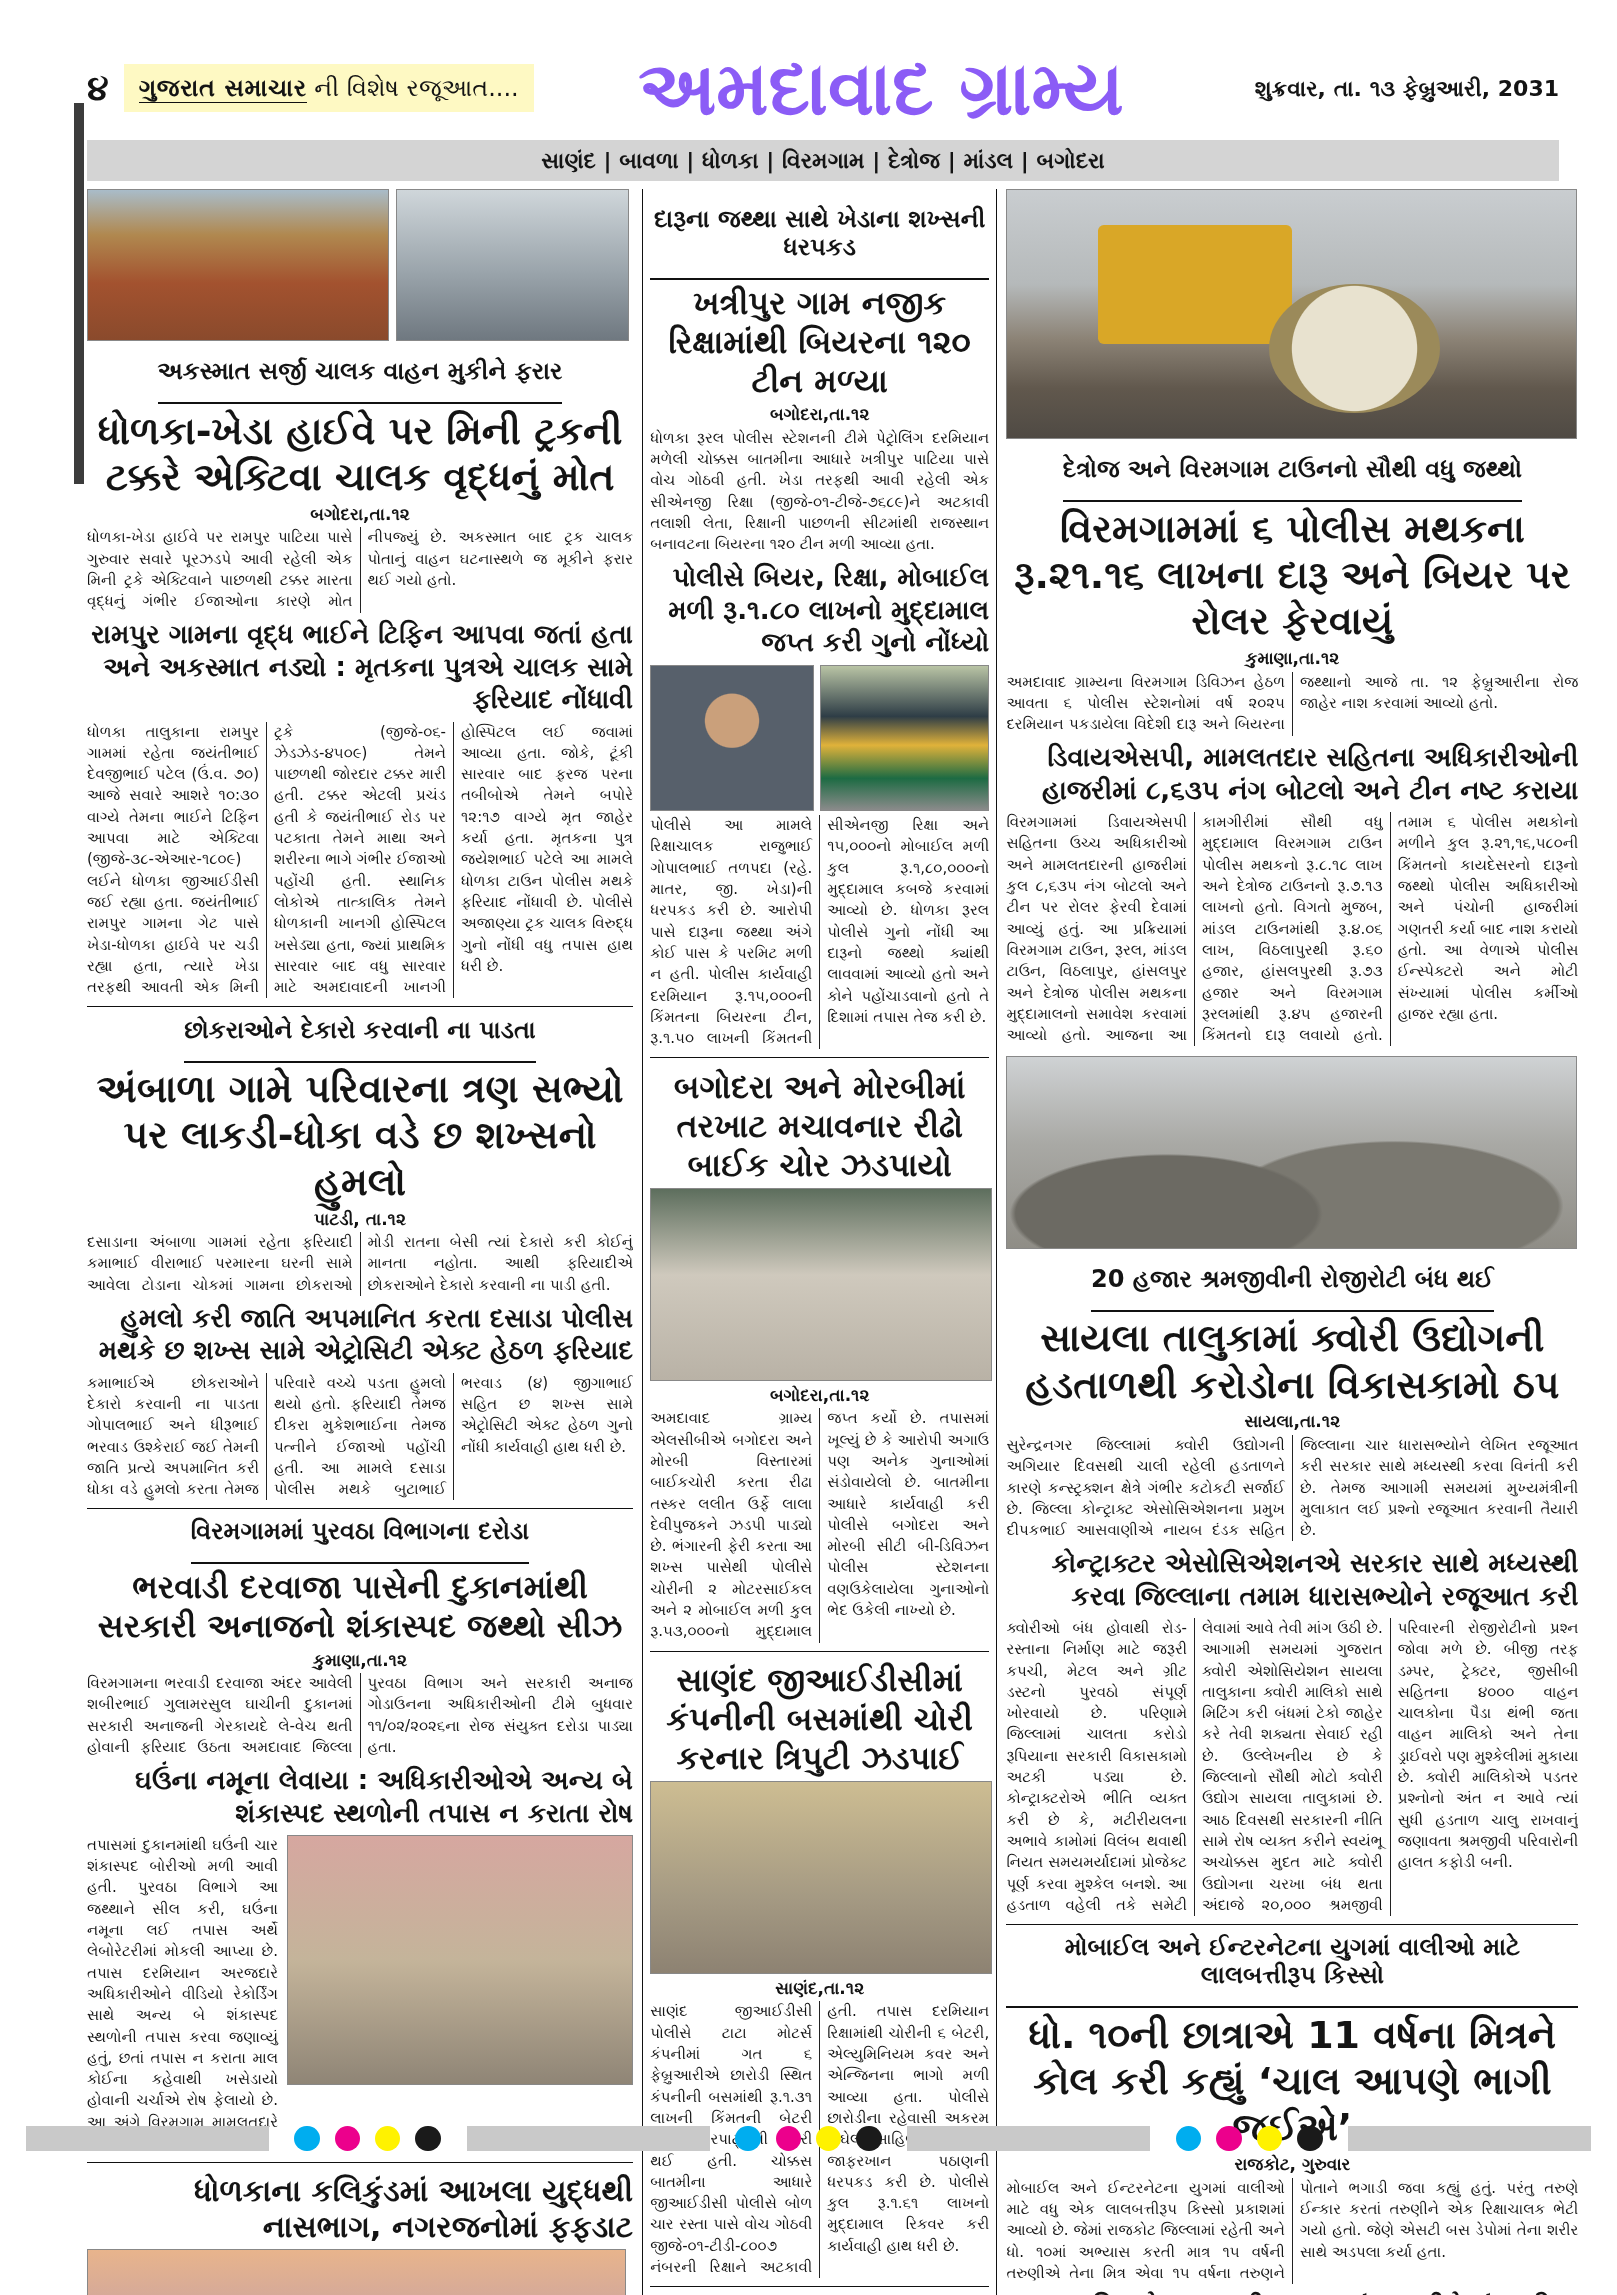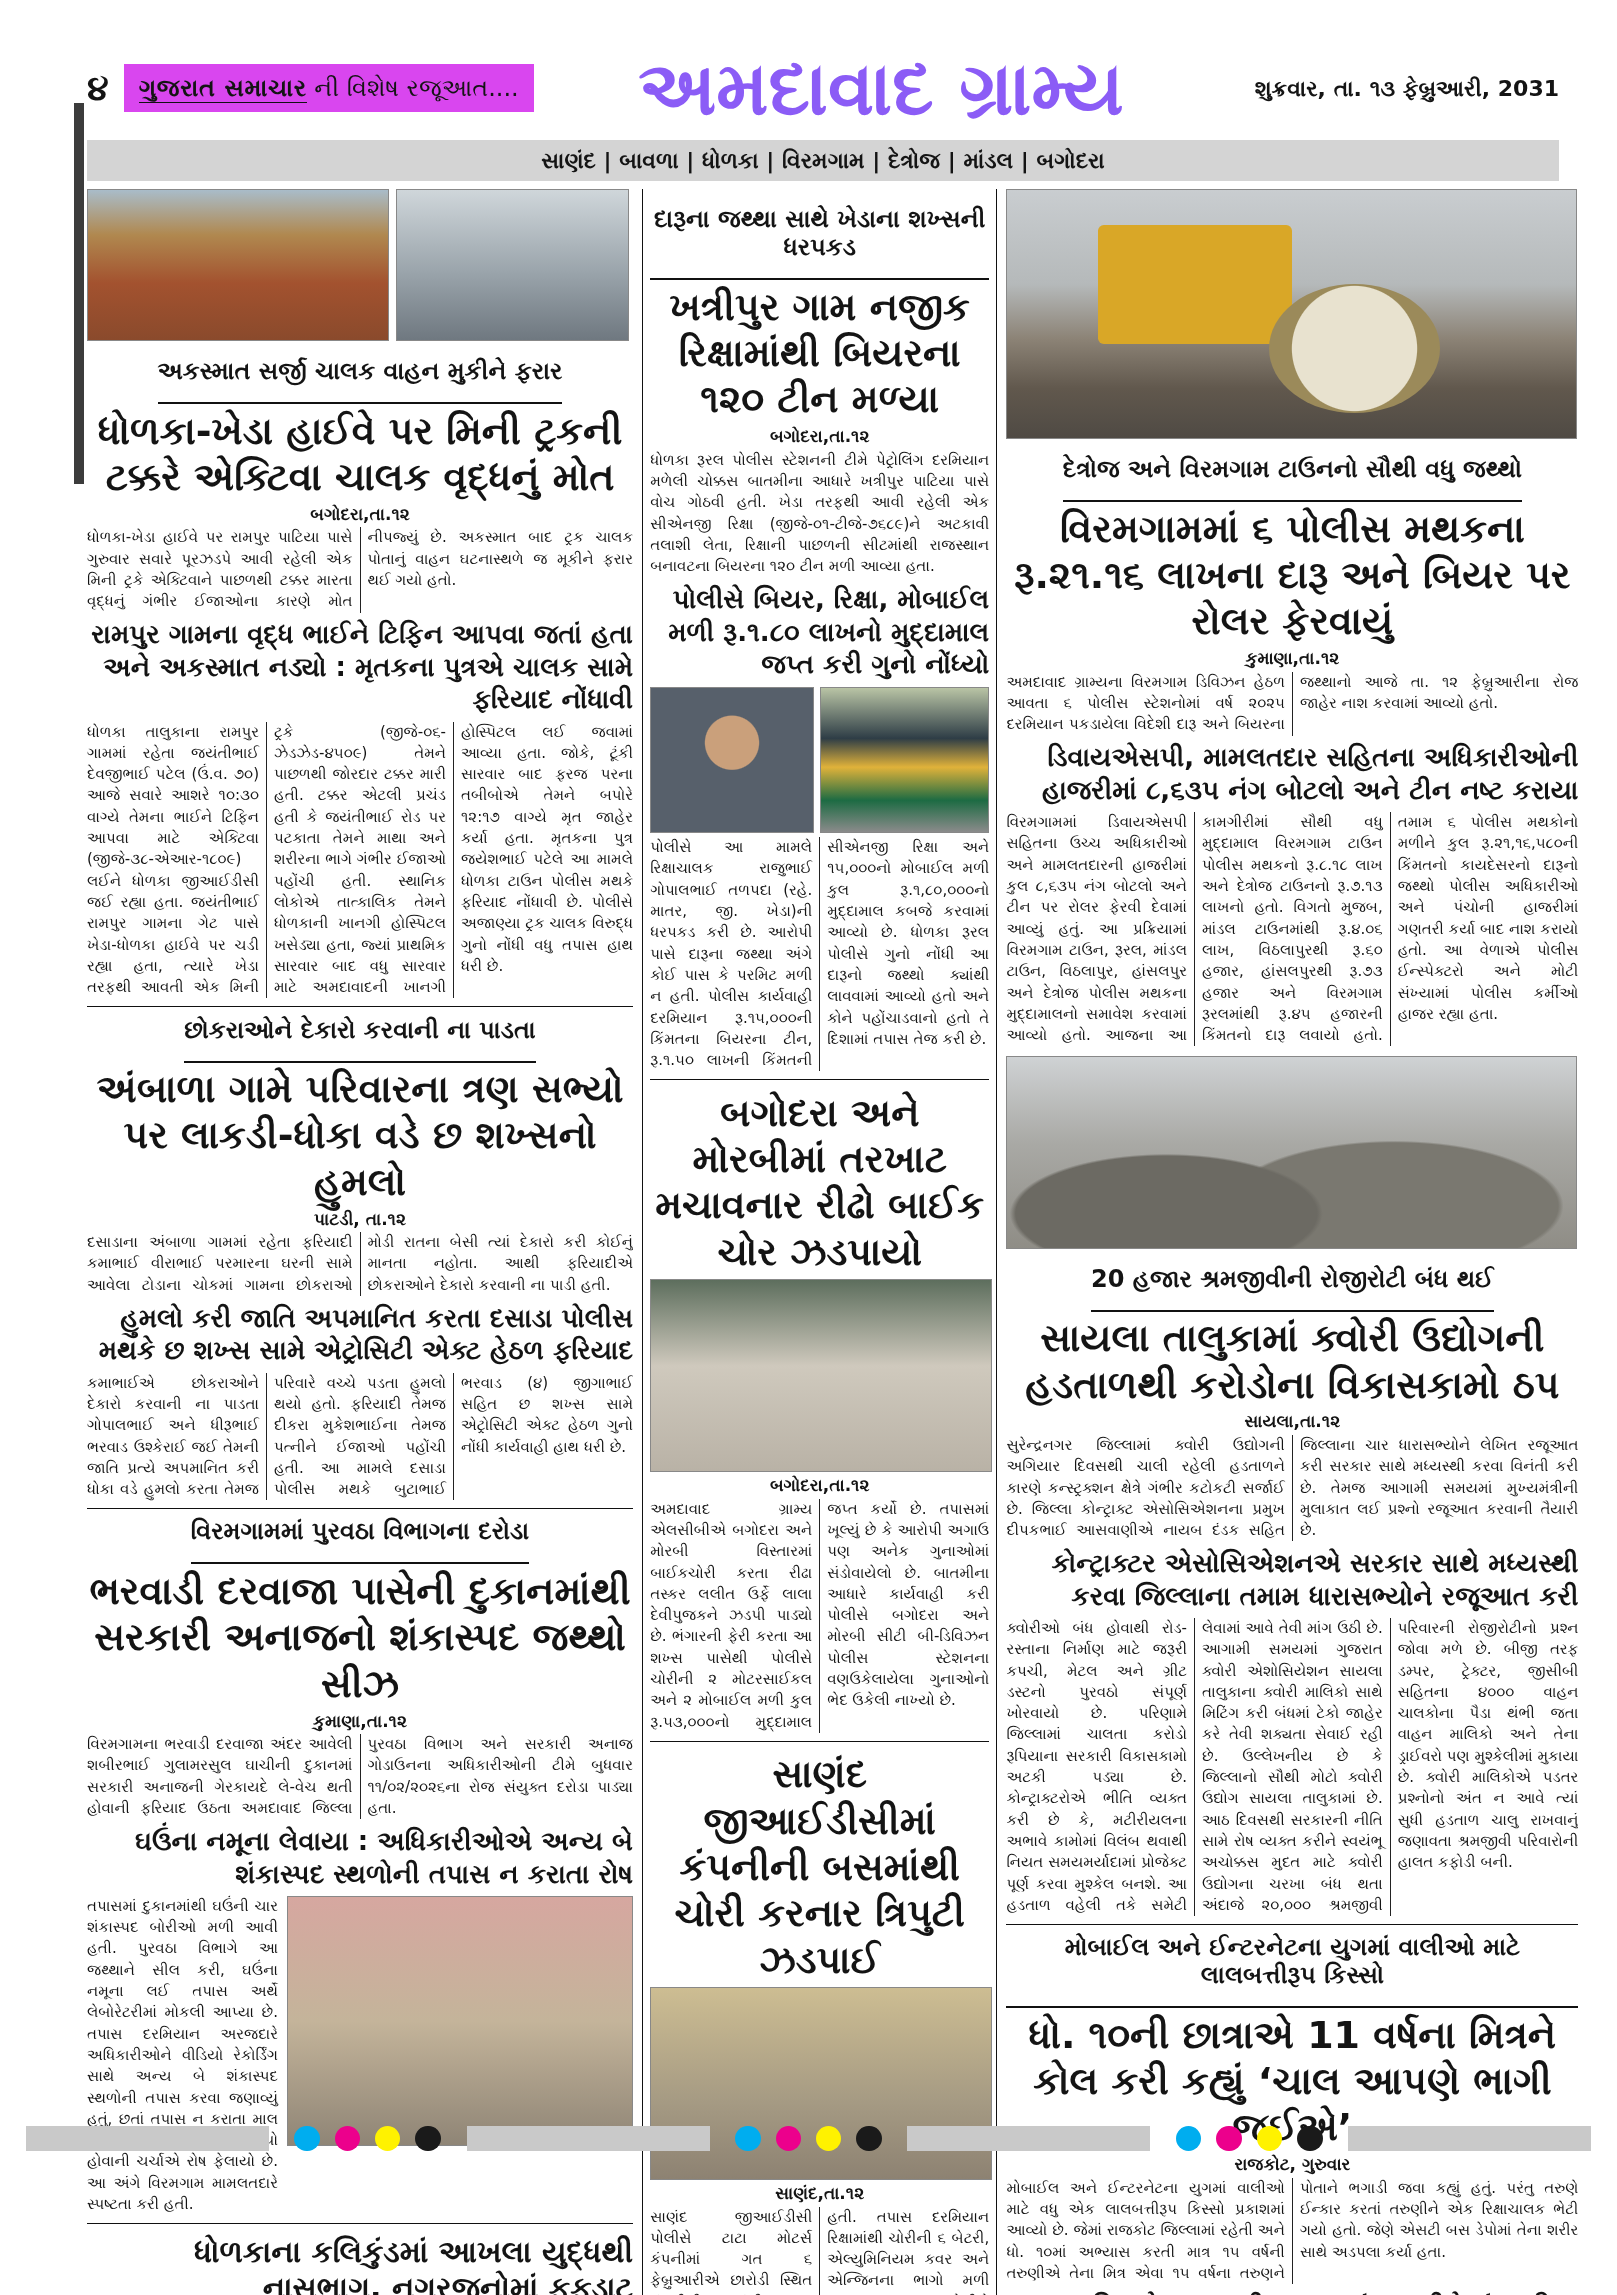--- a/index.html
+++ b/index.html
@@ -5,38 +5,38 @@
   html,body{margin:0;padding:0;background:#ffffff;}
   body{width:1617px;height:2295px;font-family:"DejaVu Sans","Liberation Sans",sans-serif;color:#141414;position:relative;overflow:hidden;}
   .page{position:relative;width:1617px;height:2295px;overflow:hidden;}
 
   
   .reg-bar{position:absolute;left:74px;top:103px;width:10.4px;height:381px;background:#3c3c3c;}
   header{padding:51px 58px 0 87px;}
   .head-row{display:flex;align-items:center;justify-content:space-between;}
   .head-left{display:flex;align-items:center;gap:15px;width:439px;}
   .page-number{font-size:35px;font-weight:bold;}
-  .promo-box{background:#d946ef;padding:10.4px 15px;font-size:24px;white-space:nowrap;}
+  .promo-box{background:#fef9c3;padding:10.4px 15px;font-size:24px;white-space:nowrap;}
   .promo-brand{font-weight:900;letter-spacing:0.6px;border-bottom:1.7px solid #111;}
   .masthead-title{color:#8b5cf6;font-size:74px;font-weight:900;text-align:center;flex:1;line-height:1;}
   .head-date{width:323px;text-align:right;font-size:22px;font-weight:bold;}
   .localities-strip{margin:15px 0 0 0;background:#d4d4d4;text-align:center;font-size:22px;font-weight:bold;padding:8px 0;}
 
   
   .main{display:grid;grid-template-columns:546px 355px 572px;column-gap:9.2px;padding:8px 49px 0 87px;}
   .colgroup{overflow:hidden;}
   .colgroup.mid{border-left:1.2px solid #111;border-right:1.2px solid #111;padding:0 7px;}
 
   .article{margin-top:8px;padding-top:5.8px;}
   .article.ruled{border-top:1.7px solid #111;}
   .kicker{display:table;margin:2.3px auto 3.5px auto;font-size:24px;font-weight:bold;border-bottom:2.9px double #111;padding-bottom:17px;text-align:center;}
   .kicker.single{border-bottom:2.3px solid #111;}
   .headline{text-align:center;font-weight:900;line-height:1.22;margin:3.5px 0;}
   .h-xl{font-size:38px;}
-  .h-l{font-size:38px;}
+  .h-l{font-size:32px;}
   .h-m{font-size:30px;}
   .subhead{text-align:right;font-weight:bold;font-size:26px;line-height:1.25;margin:5.8px 0;}
   .dateline{text-align:center;font-weight:bold;font-size:17px;margin:3.5px 0;}
   .bodytext{font-size:15px;line-height:1.42;text-align:justify;}
   .cols2{column-count:2;column-gap:15px;column-rule:0.6px solid #222;}
   .cols3{column-count:3;column-gap:15px;column-rule:0.6px solid #222;}
 
   
   .ph{position:relative;overflow:hidden;border:0.6px solid #888;background:#9a9a9a;}
   .photo-row{display:flex;gap:7px;}

